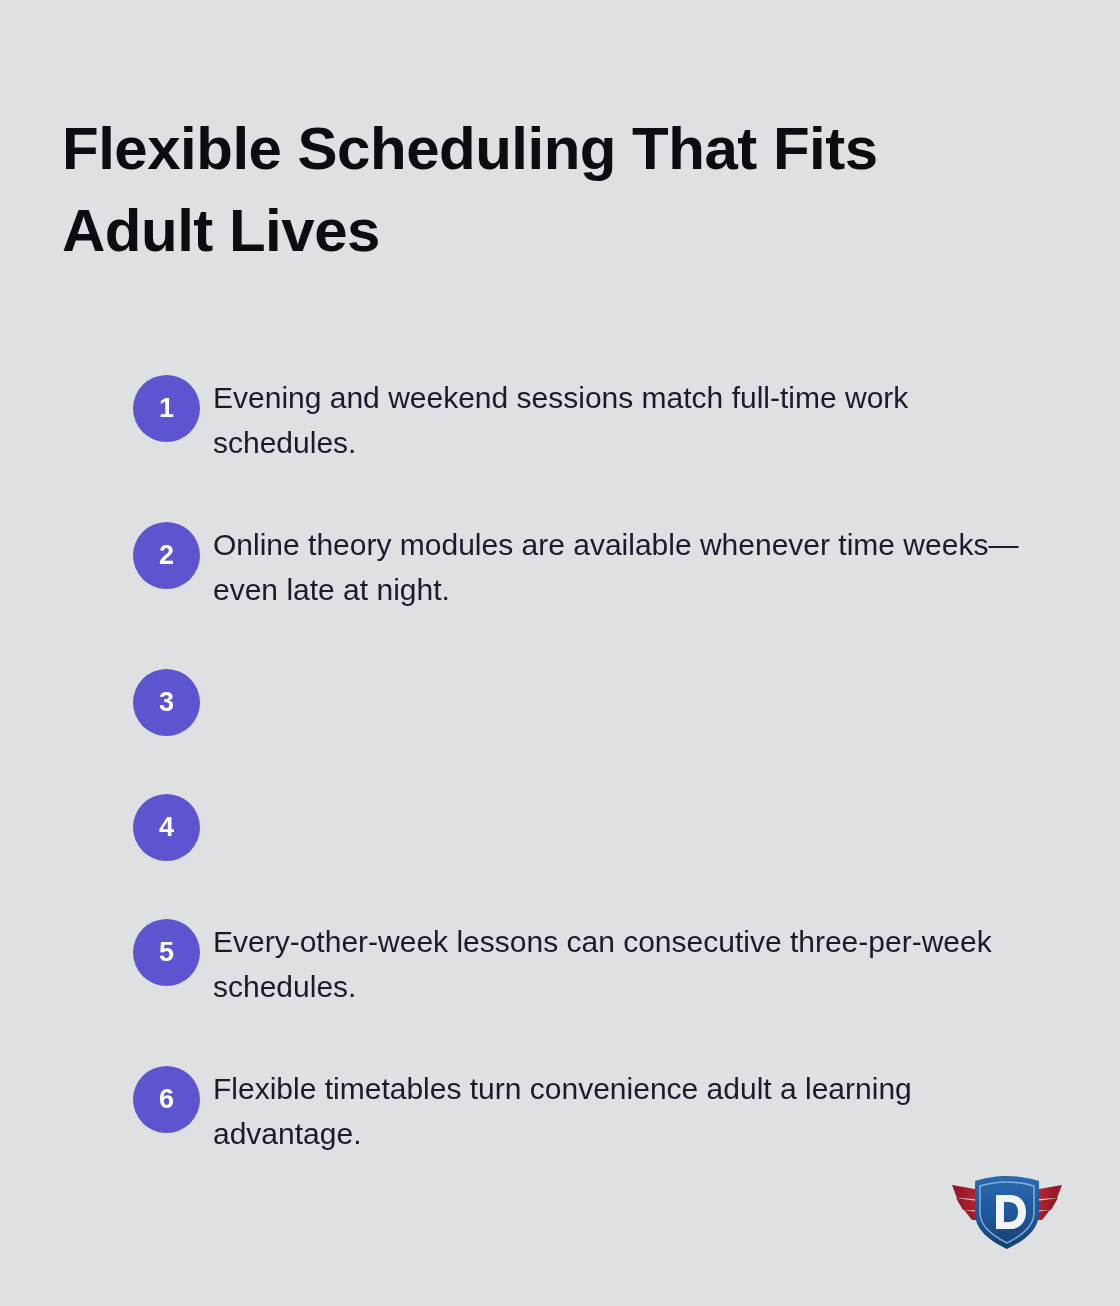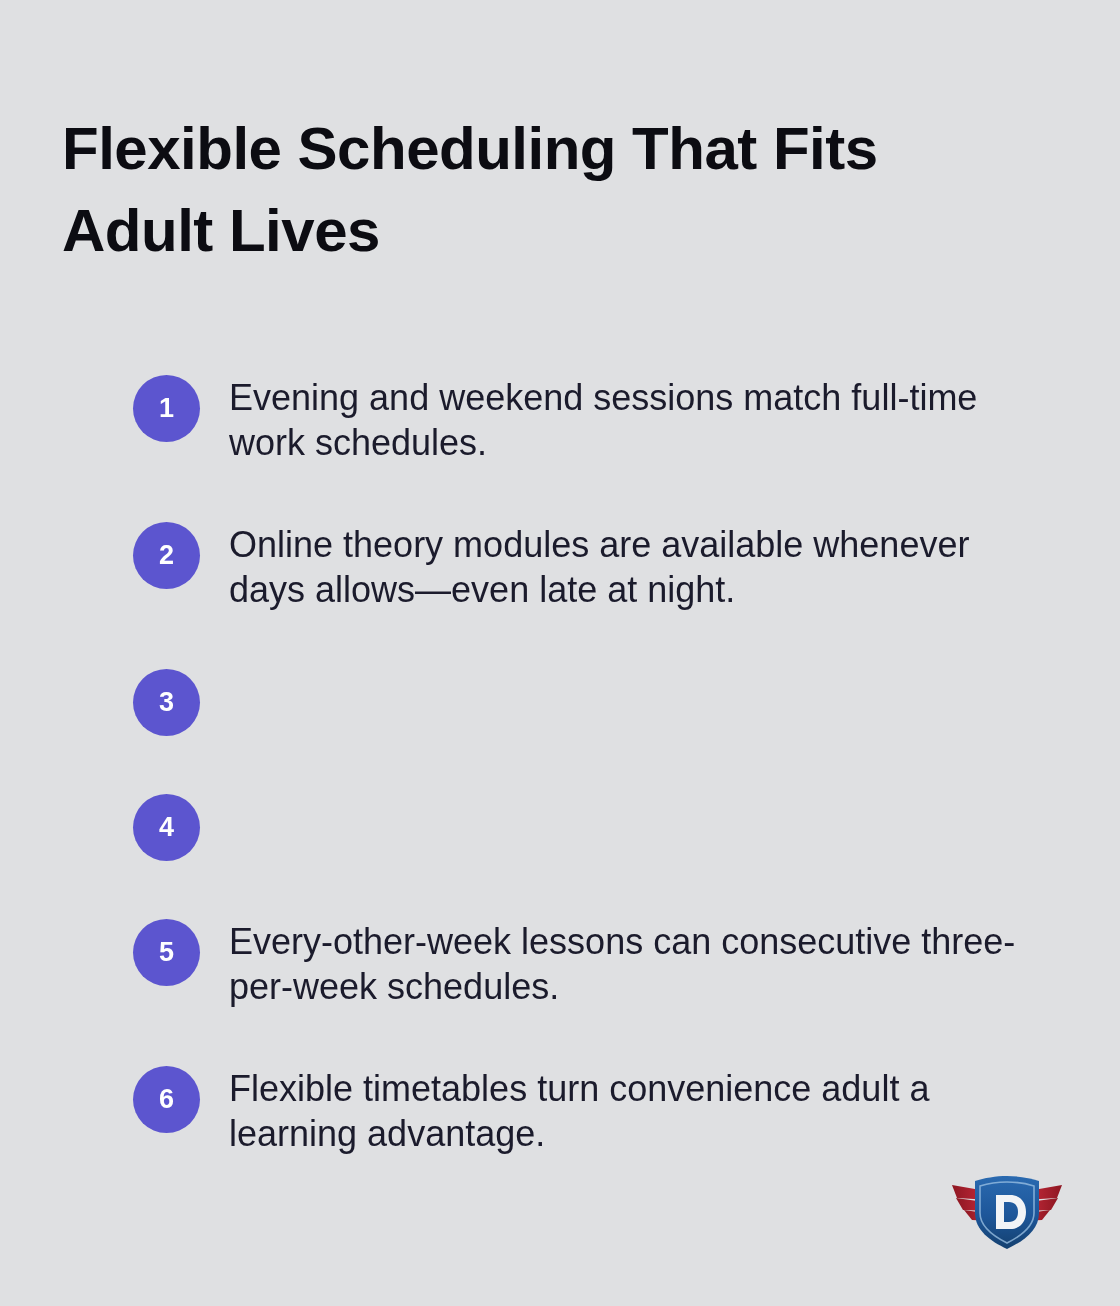--- a/index.html
+++ b/index.html
@@ -68,22 +68,22 @@
     display: flex;
     align-items: center;
     justify-content: center;
     line-height: 1;
     margin-top: 2px;
     user-select: none;
   }
 
   .item-text {
     flex: 1 1 auto;
-    margin-left: 29px;
-    font-size: 36px;
+    margin-left: 13px;
+    font-size: 30px;
     line-height: 45px;
     color: #1b1b2c;
     font-weight: 400;
     padding-top: 2px;
   }
 
   
   .logo {
     position: absolute;
     left: 944px;
@@ -103,21 +103,21 @@
 
   <div class="list">
 
     <div class="list-item">
       <div class="badge">1</div>
       <div class="item-text">Evening and weekend sessions match full-time work schedules.</div>
     </div>
 
     <div class="list-item">
       <div class="badge">2</div>
-      <div class="item-text">Online theory modules are available whenever days allows—even late at night.</div>
+      <div class="item-text">Online theory modules are available whenever time weeks—even late at night.</div>
     </div>
 
     <div class="list-item">
       <div class="badge">3</div>
     </div>
 
     <div class="list-item">
       <div class="badge">4</div>
     </div>
 

